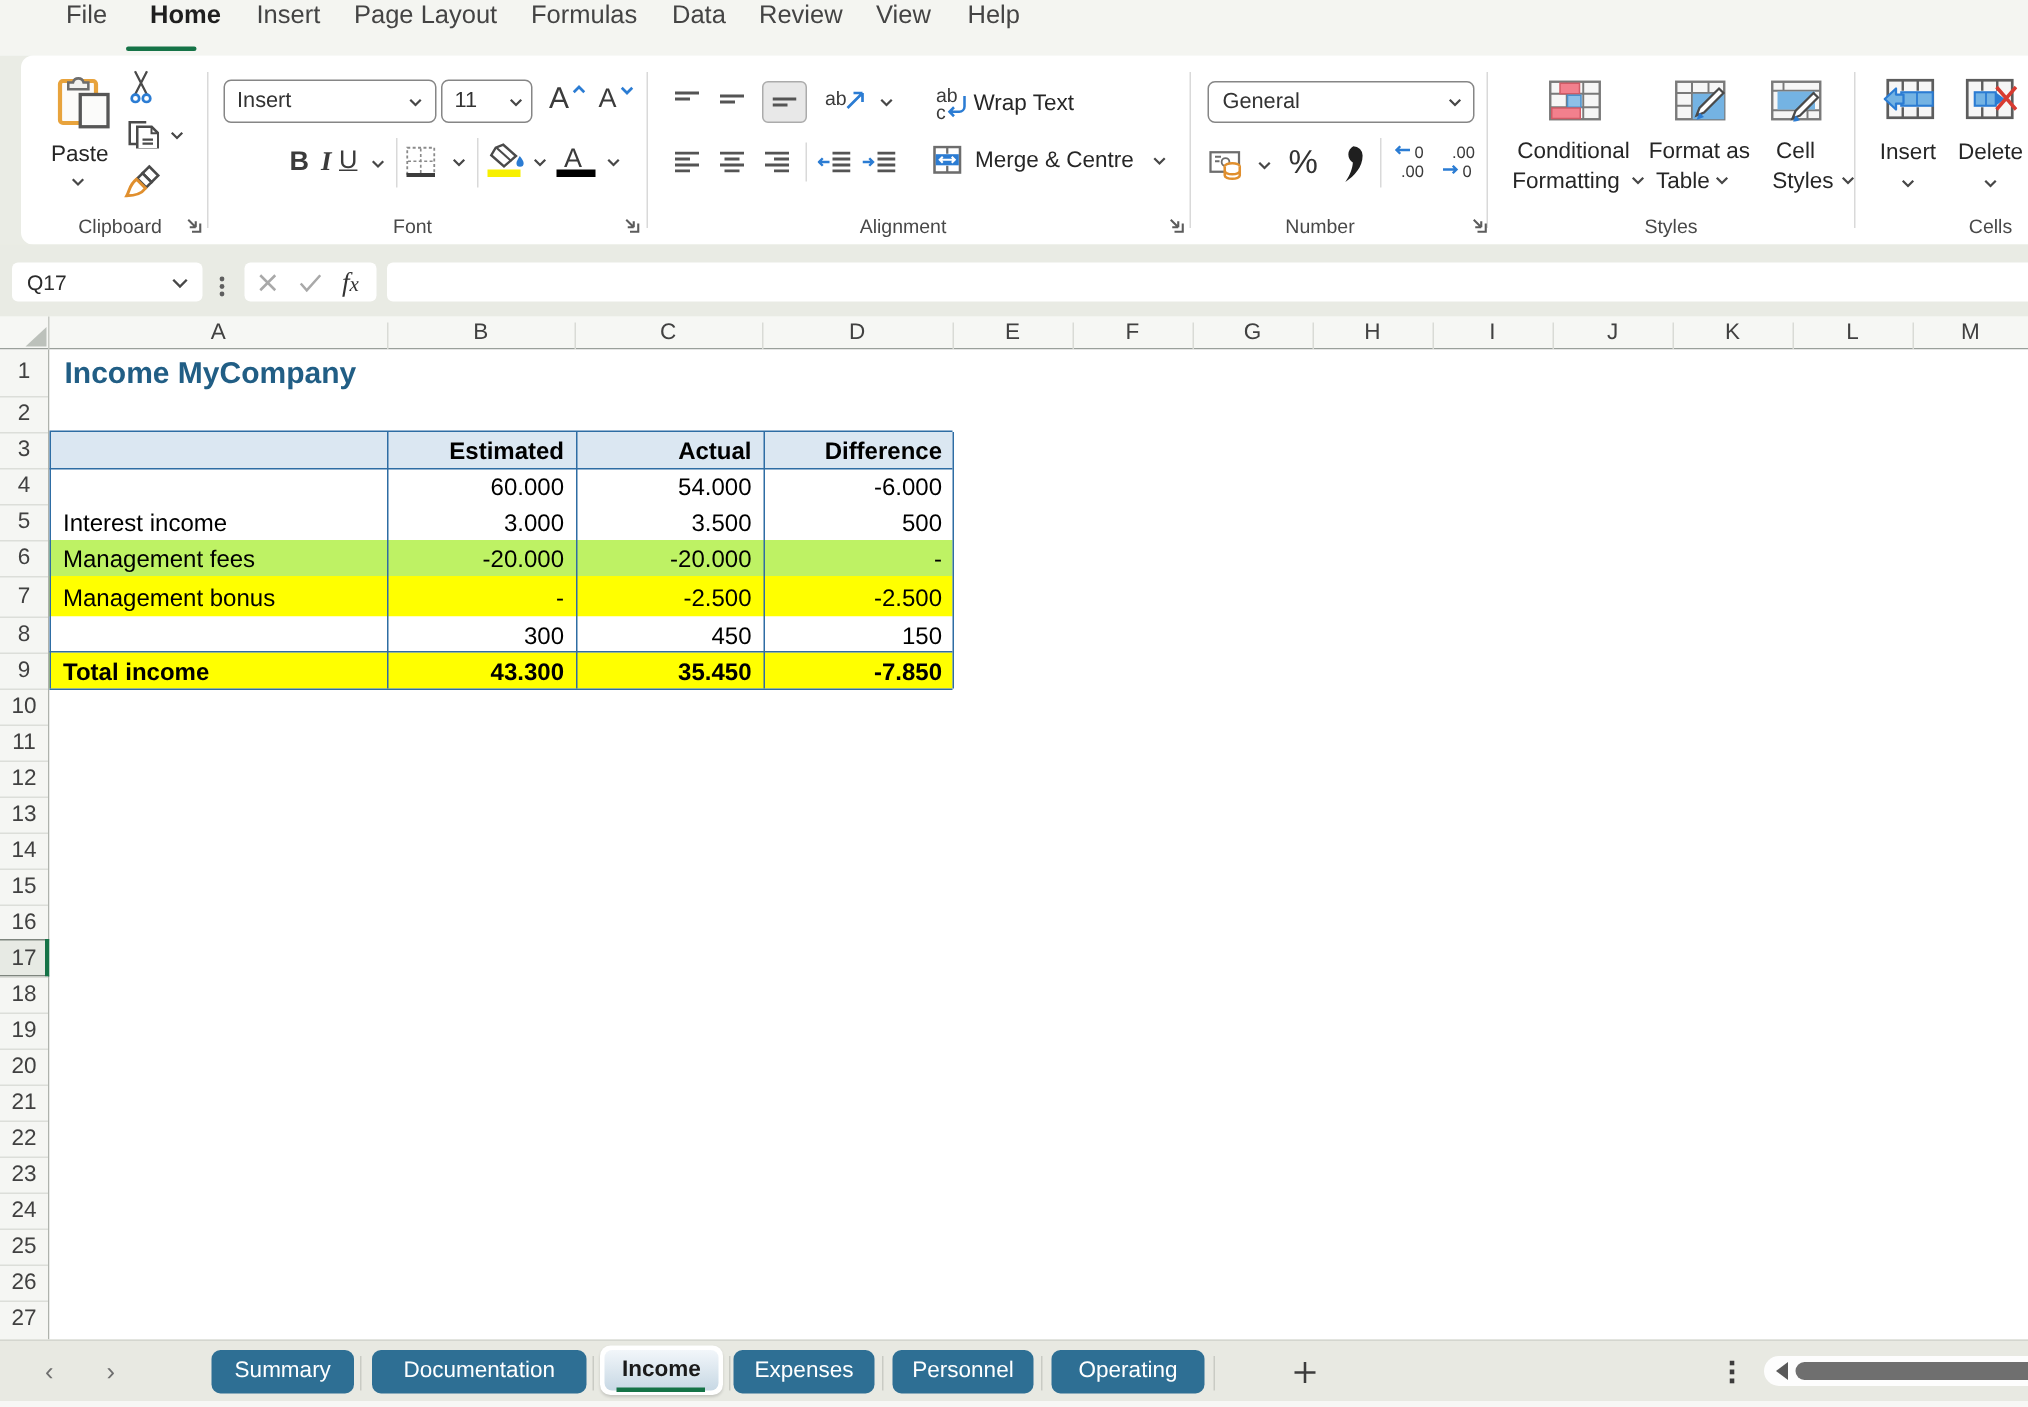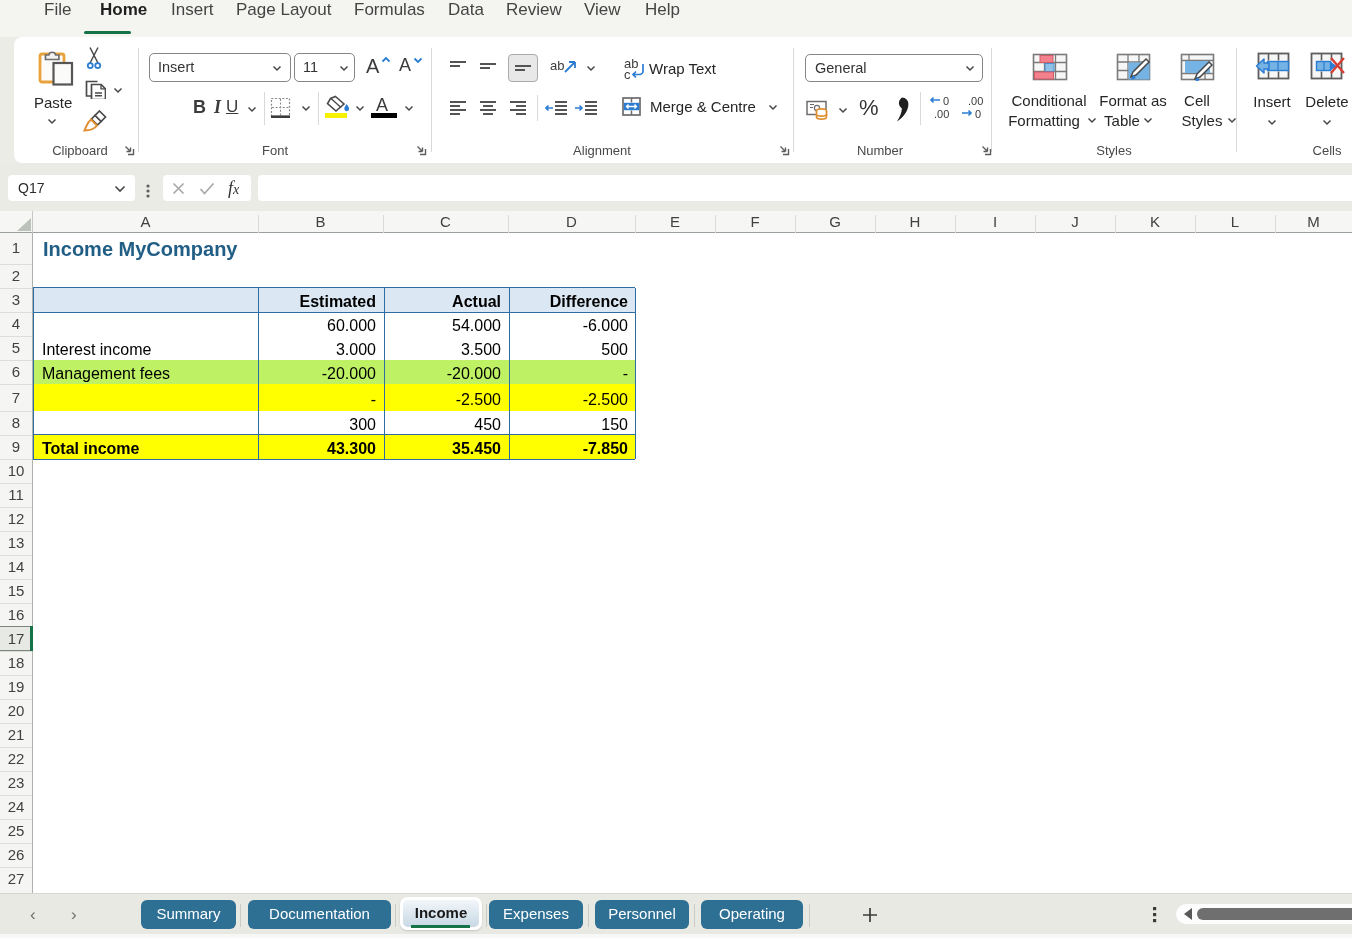--- a/index.html
+++ b/index.html
@@ -483,20 +483,21 @@
           <div class="cell cr" style="left:351px; width:124px; line-height:24px;">3.500</div>
           <div class="cell cr" style="left:476px; width:126px; line-height:24px;">500</div>
         </div>
       <div class="trow" style="top:127px; height:24px; background:#bef264;">
           <div class="cell cl" style="left:0; width:224px; line-height:24px;">Management fees</div>
           <div class="cell cr" style="left:225px; width:125px; line-height:24px;">-20.000</div>
           <div class="cell cr" style="left:351px; width:124px; line-height:24px;">-20.000</div>
           <div class="cell cr" style="left:476px; width:126px; line-height:24px;">-</div>
         </div>
       <div class="trow" style="top:151px; height:27px; background:#ffff00;">
+          <div class="cell cl" style="left:0; width:224px; line-height:27px;">Management bonus</div>
           <div class="cell cr" style="left:225px; width:125px; line-height:27px;">-</div>
           <div class="cell cr" style="left:351px; width:124px; line-height:27px;">-2.500</div>
           <div class="cell cr" style="left:476px; width:126px; line-height:27px;">-2.500</div>
         </div>
       <div class="trow" style="top:178px; height:24px; background:#fff;">
           <div class="cell cr" style="left:225px; width:125px; line-height:24px;">300</div>
           <div class="cell cr" style="left:351px; width:124px; line-height:24px;">450</div>
           <div class="cell cr" style="left:476px; width:126px; line-height:24px;">150</div>
         </div>
       <div class="trow" style="top:202px; height:24px; background:#ffff00; font-weight:700;">

